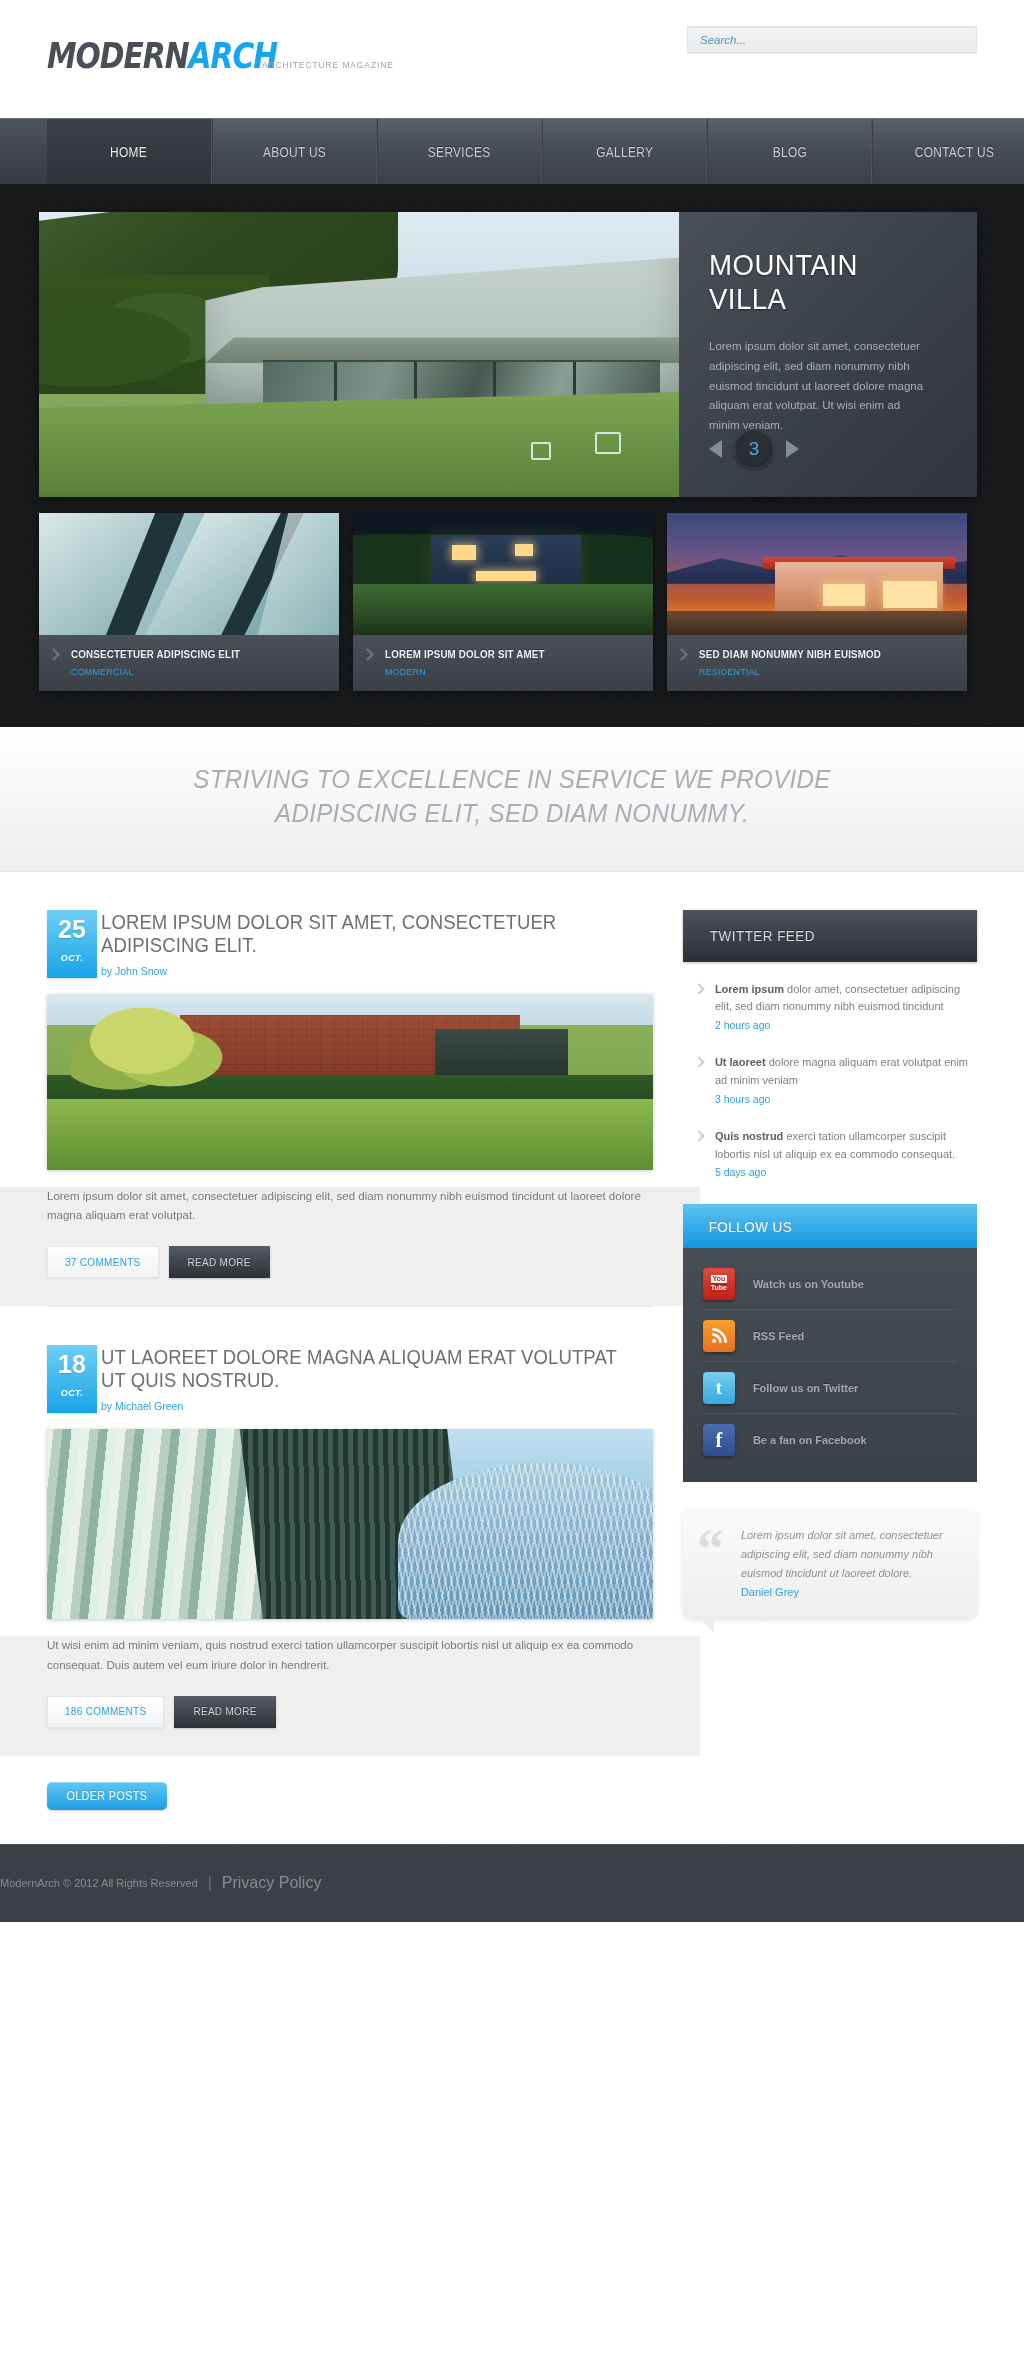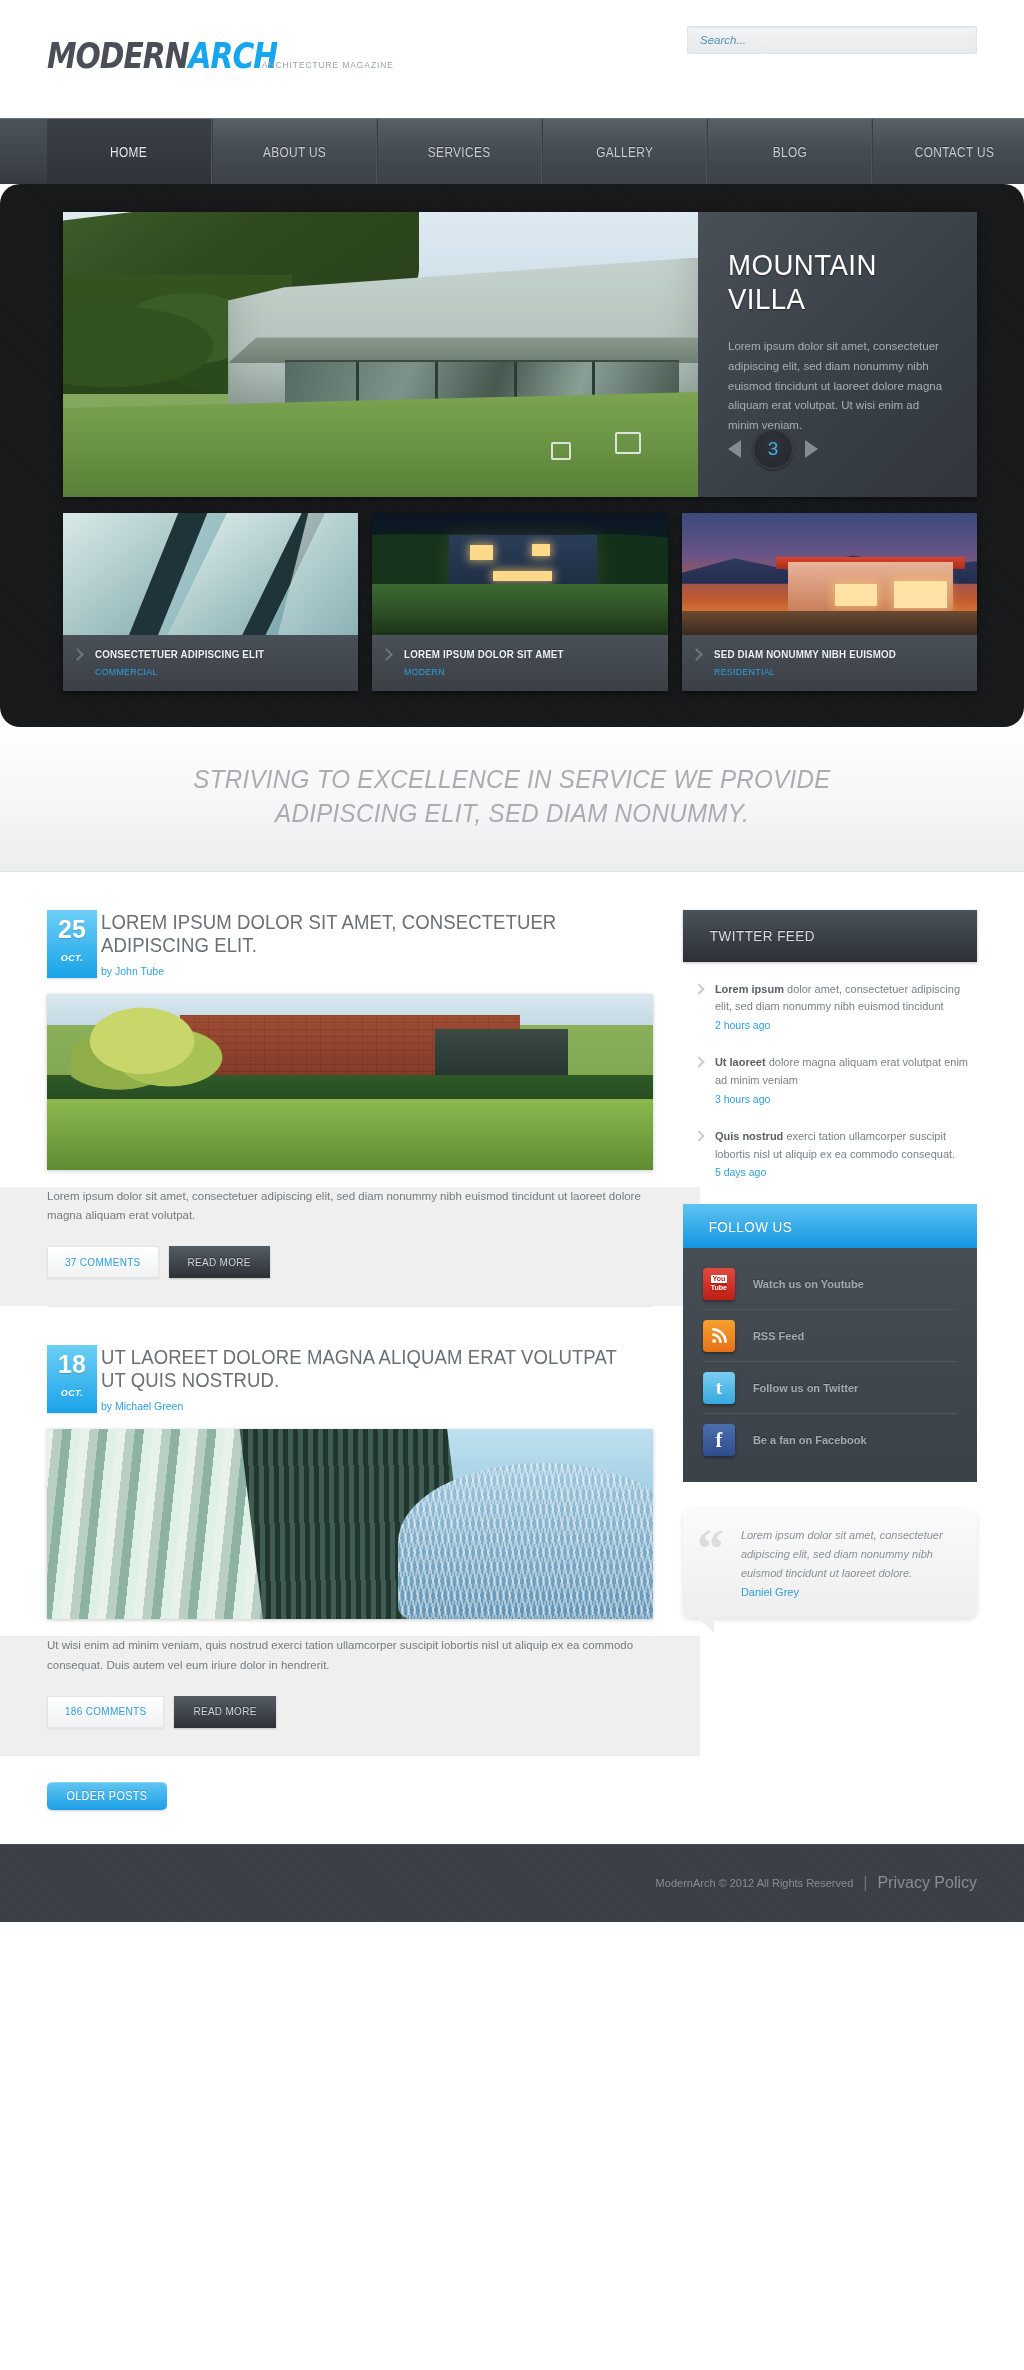--- a/index.html
+++ b/index.html
@@ -77,22 +77,21 @@
   .nav-item.active {
     background:linear-gradient(to bottom,#3b4047 0%,#2f343a 100%);
     color:#e8ecef;
   }
 
   
   .hero {
     background:#17181a;
     background-image:
       repeating-linear-gradient(45deg, rgba(255,255,255,0.018) 0 1px, transparent 1px 3px);
-    padding:28px 47px 36px 63px;
-    border-radius:20px;
+    padding:28px 47px 36px 39px;
   }
   .slider {
     display:flex; height:285px; box-shadow:0 2px 8px rgba(0,0,0,0.55);
   }
   .slider-photo {
     width:640px; height:285px; position:relative; overflow:hidden;
     background:#7d9a63;
   }
   .slider-caption {
     flex:1; position:relative;
@@ -304,21 +303,21 @@
     position:absolute; left:14px; bottom:-15px;
     width:0;height:0;border-left:17px solid transparent;
     border-top:16px solid #eeeeee;
   }
 
   
   .footer {
     height:78px;
     background:#3a3f45;
     background-image:repeating-linear-gradient(45deg, rgba(255,255,255,0.02) 0 1px, transparent 1px 3px);
-    display:flex; align-items:center; justify-content:flex-end;
+    display:flex; align-items:center; 
     padding-right:47px; border-top:1px solid #474c52;
   }
   .footer-text { font-size:11px; color:#888d93; }
   .footer-sep { color:#6d7278; margin:0 10px; }
   .footer-link { color:#888d93; text-decoration:none; cursor:pointer; }
 
   
   .ph { width:100%; height:100%; position:relative; overflow:hidden; }
 
   
@@ -629,21 +628,21 @@
         <div class="post">
           <div class="post-head">
             <div class="date-badge">
               <div class="date-day">25</div>
               <div class="date-mon">OCT.</div>
             </div>
             <div class="post-headings">
               <div class="post-title">
                 <span>LOREM IPSUM DOLOR SIT AMET, CONSECTETUER ADIPISCING ELIT.</span>
               </div>
-              <div class="post-author">by John Tube</div>
+              <div class="post-author">by John Snow</div>
             </div>
           </div>
           <div class="post-photo">
             <div class="ph ph-brick">
               <div class="sky2"></div>
               <div class="brick"></div>
               <div class="dark"></div>
               <div class="hedge"></div>
               <div class="tree3"></div>
               <div class="lawn2"></div>

